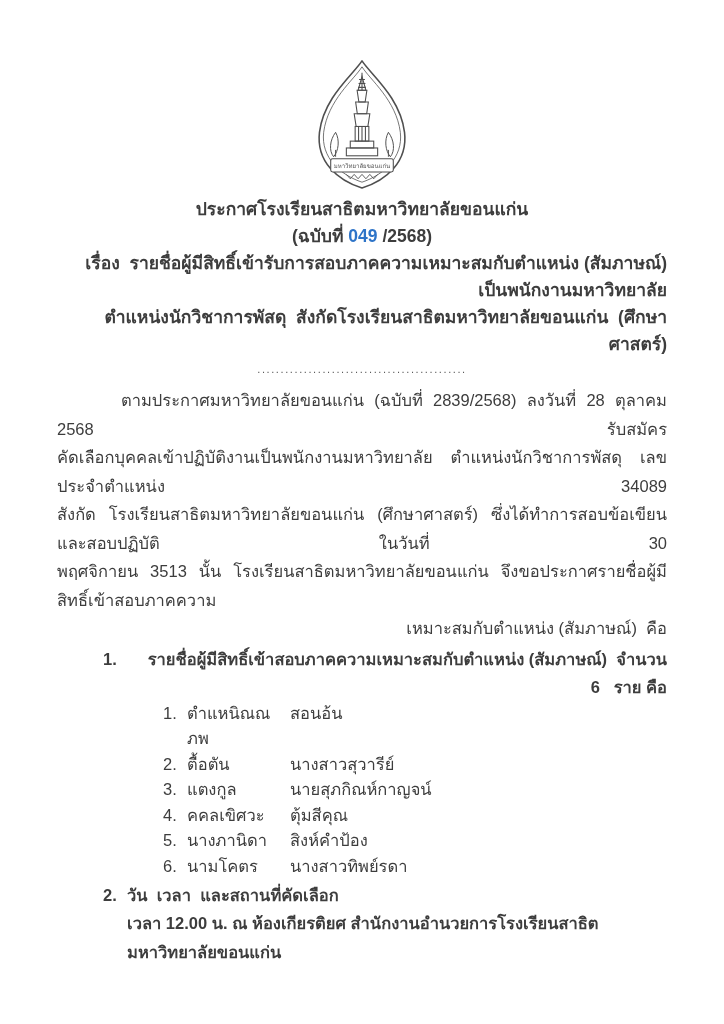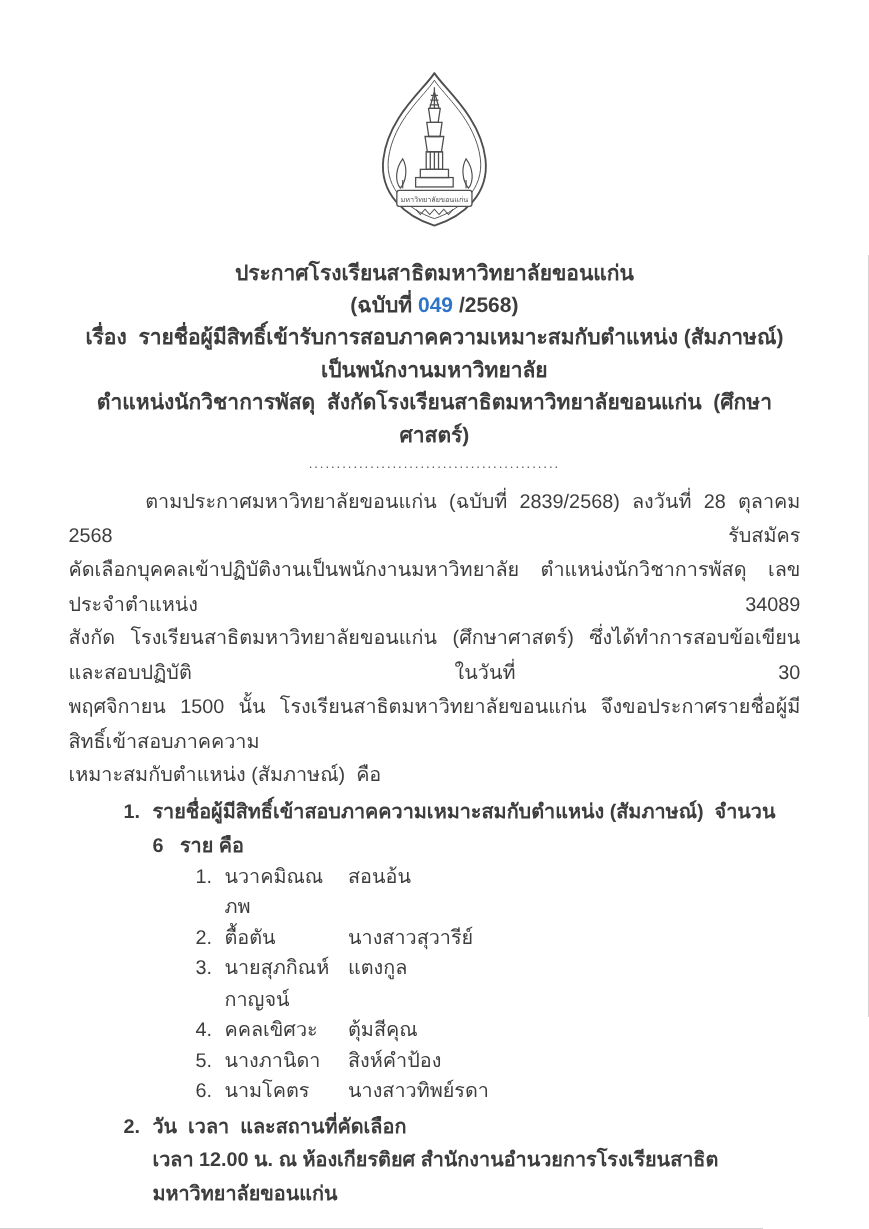--- a/index.html
+++ b/index.html
@@ -11,21 +11,21 @@
     box-sizing:border-box;
     padding:0 57px;
     font-family:"Liberation Sans","DejaVu Sans",sans-serif;
     color:#3d3d3d;
     overflow:hidden;
   }
   .logo-wrap{margin-top:58px;display:flex;justify-content:center;}
   .bold{font-weight:bold;}
   .title-line{font-size:17.5px;line-height:27px;font-weight:bold;text-align:center;}
   .accent{color:#2e74c8;text-align:center;}
-  .pre{white-space:pre-wrap;}
+  .pre{white-space:pre-wrap;text-align:right;}
   .dots{text-align:center;font-size:11px;letter-spacing:1.6px;color:#5a5a5a;line-height:22px;}
   .intro{margin-top:6px;font-size:16.5px;}
   .jline{line-height:28.5px;text-align:justify;text-align-last:justify;}
   .jline.first{text-indent:64px;}
   .plainline{line-height:28.5px;}
   .sec-heading{font-size:16.5px;font-weight:bold;line-height:28px;padding-left:46px;display:flex;}
   .sec-no{width:24px;flex:0 0 auto;}
   .cand-row{display:grid;grid-template-columns:24px 103px auto;padding-left:106px;font-size:16.5px;line-height:25.5px;}
   .sub-line{padding-left:70px;font-size:16.5px;line-height:28.5px;}
   .mt1{margin-top:2px;}
@@ -63,57 +63,57 @@
         <path d="M87 101 V94"></path>
       </g>
       <g>
         <rect x="28" y="103" width="64" height="13.5" rx="2" fill="#ffffff" stroke="#4f4f4f" stroke-width="1.1"></rect>
         <text x="60" y="112.5" text-anchor="middle" font-size="6.2" fill="#4f4f4f">มหาวิทยาลัยขอนแก่น</text>
       </g>
       <path d="M44 119 l4 4.5 l4 -4.5 l4 4.5 l4 -4.5 l4 4.5 l4 -4.5 l4 4.5 l4 -4.5" fill="none" stroke="#4f4f4f" stroke-width="0.9"></path>
     </svg>
   </div>
 
-  <div class="title-line" style="margin-top:23px;">ประกาศโรงเรียนสาธิตมหาวิทยาลัยขอนแก่น</div>
+  <div class="title-line" style="margin-top:5px;">ประกาศโรงเรียนสาธิตมหาวิทยาลัยขอนแก่น</div>
 
   <div class="title-line"><span class="pre">(ฉบับที่ </span><span class="accent">049</span><span class="pre"> /2568)</span></div>
 
   <div class="title-line pre">เรื่อง  รายชื่อผู้มีสิทธิ์เข้ารับการสอบภาคความเหมาะสมกับตำแหน่ง (สัมภาษณ์) เป็นพนักงานมหาวิทยาลัย</div>
   <div class="title-line pre">ตำแหน่งนักวิชาการพัสดุ  สังกัดโรงเรียนสาธิตมหาวิทยาลัยขอนแก่น  (ศึกษาศาสตร์)</div>
 
   <div class="dots">.............................................</div>
 
   <div class="intro">
     <div class="jline first">ตามประกาศมหาวิทยาลัยขอนแก่น (ฉบับที่ 2839/2568) ลงวันที่ 28 ตุลาคม 2568 รับสมัคร</div>
     <div class="jline">คัดเลือกบุคคลเข้าปฏิบัติงานเป็นพนักงานมหาวิทยาลัย ตำแหน่งนักวิชาการพัสดุ เลขประจำตำแหน่ง 34089</div>
     <div class="jline">สังกัด โรงเรียนสาธิตมหาวิทยาลัยขอนแก่น (ศึกษาศาสตร์) ซึ่งได้ทำการสอบข้อเขียน และสอบปฏิบัติ ในวันที่ 30</div>
-    <div class="jline">พฤศจิกายน 1500 นั้น โรงเรียนสาธิตมหาวิทยาลัยขอนแก่น จึงขอประกาศรายชื่อผู้มีสิทธิ์เข้าสอบภาคความ</div>
+    <div class="jline">พฤศจิกายน 3513 นั้น โรงเรียนสาธิตมหาวิทยาลัยขอนแก่น จึงขอประกาศรายชื่อผู้มีสิทธิ์เข้าสอบภาคความ</div>
     <div class="plainline pre">เหมาะสมกับตำแหน่ง (สัมภาษณ์)  คือ</div>
   </div>
 
   <div class="sec-heading mt1">
     <span class="sec-no">1.</span>
     <span class="pre">รายชื่อผู้มีสิทธิ์เข้าสอบภาคความเหมาะสมกับตำแหน่ง (สัมภาษณ์)  จำนวน   6   ราย คือ</span>
   </div>
 
   <div>
     <div class="cand-row">
       <span>1.</span>
-      <span>นวาคมิณณภพ</span>
+      <span>ตำแหนิณณภพ</span>
       <span>สอนอ้น</span>
     </div>
     <div class="cand-row">
       <span>2.</span>
       <span>ตื้อตัน</span>
       <span>นางสาวสุวารีย์</span>
     </div>
     <div class="cand-row">
       <span>3.</span>
+      <span>แตงกูล</span>
       <span>นายสุภกิณห์กาญจน์</span>
-      <span>แตงกูล</span>
     </div>
     <div class="cand-row">
       <span>4.</span>
       <span>คคลเขิศวะ</span>
       <span>ตุ้มสีคุณ</span>
     </div>
     <div class="cand-row">
       <span>5.</span>
       <span>นางภานิดา</span>
       <span>สิงห์คำป้อง</span>

